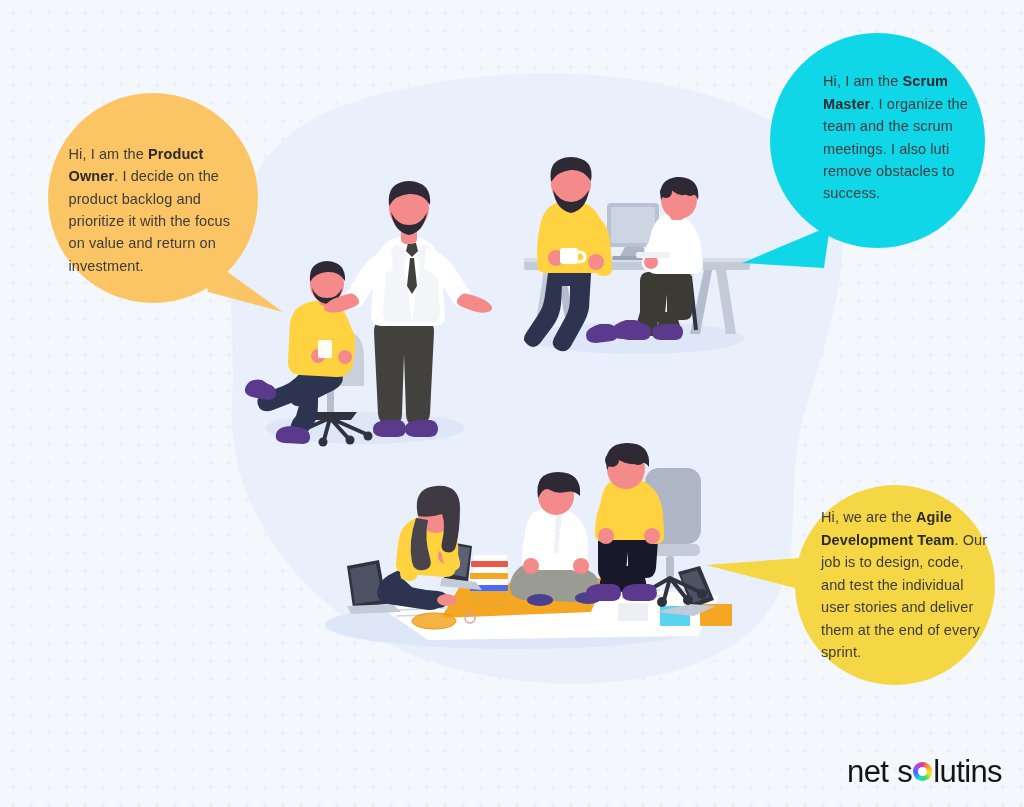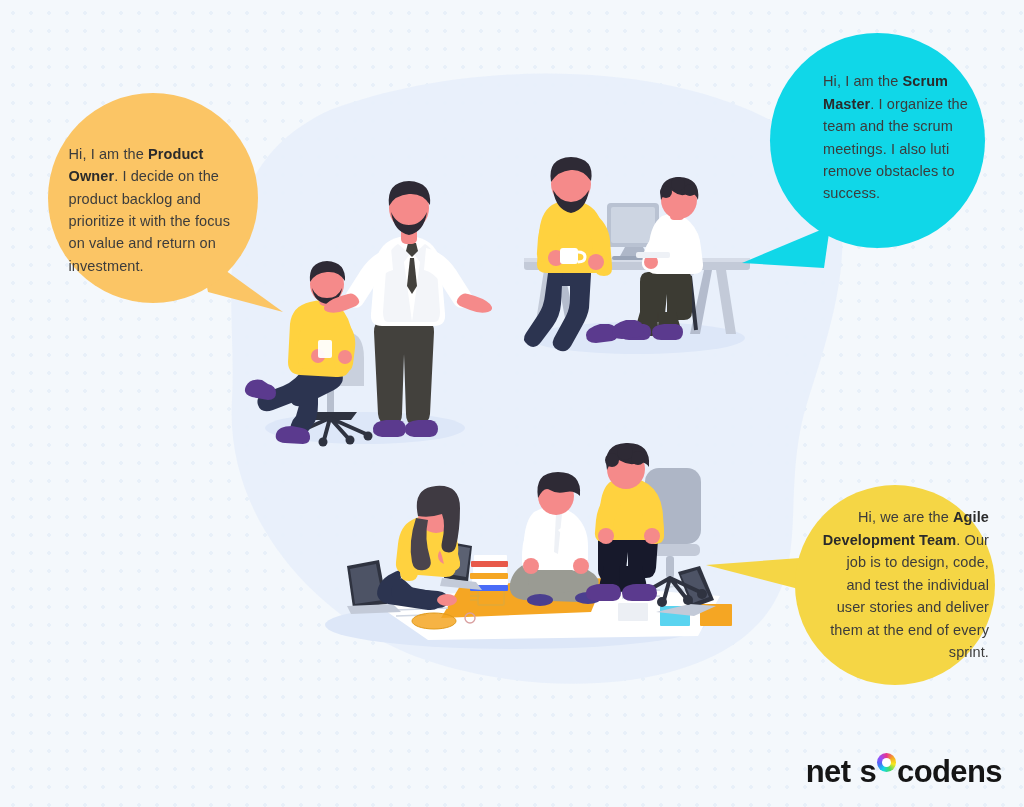--- a/index.html
+++ b/index.html
@@ -34,26 +34,26 @@
   }
   .bubble b{color:#2b2b2b;font-weight:bold;}
   #bubble-po{left:48px;top:93px;width:210px;height:210px;background:#fbc565;}
   #bubble-po .txt{padding:0 22px 0 22px;}
   #bubble-po p{width:165px;transform:translate(-2px,-4px);margin-top:32px;}
   #bubble-sm{left:770px;top:33px;width:215px;height:215px;background:#10d7e8;}
   #bubble-sm .txt{padding:0 24px;}
   #bubble-sm p{width:165px;transform:translate(28px,-3px);}
   #bubble-dev{left:795px;top:485px;width:200px;height:200px;background:#f5d645;}
   #bubble-dev .txt{padding:0 16px;}
-  #bubble-dev p{width:170px;transform:translate(10px,0px);text-align:right;}
+  #bubble-dev p{width:170px;transform:translate(10px,0px);}
   
   #logo{
     position:absolute;right:22px;bottom:17px;
-    display:flex;align-items:flex-start;
-    font-size:31px;font-weight:bold;color:#151515;
+    display:flex;align-items:center;
+    font-size:31px;font-weight:normal;color:#151515;
     letter-spacing:-0.6px;
   }
   #logo .sp{display:inline-block;width:9px;}
   #logo .oring{
     display:inline-block;width:19px;height:19px;border-radius:50%;
     box-sizing:border-box;border:5px solid transparent;
     background:
       linear-gradient(#fff,#fff) padding-box,
       conic-gradient(#e8368f,#f5a623,#f8e71c,#4bd964,#0ed9e8,#4a6cf7,#9b4bf7,#e8368f) border-box;
     position:relative;top:-1px;margin:0 1px;
@@ -381,17 +381,17 @@
     <div class="txt">
       <p><span>Hi, we are the </span><b>Agile Development Team</b><span>. Our job is to design, code, and test the individual user stories and deliver them at the end of every sprint.</span></p>
     </div>
   </div>
 
   <div id="logo">
     <span>net</span>
     <span class="sp"></span>
     <span>s</span>
     <span class="oring"></span>
-    <span>code</span>
+    <span>luti</span>
     <span>ns</span>
   </div>
 
 </div>
 
 </body></html>

